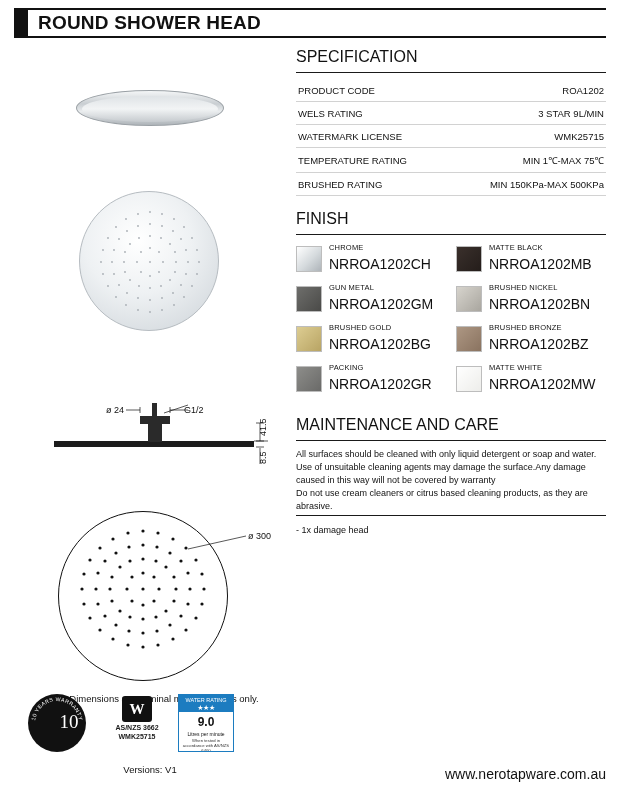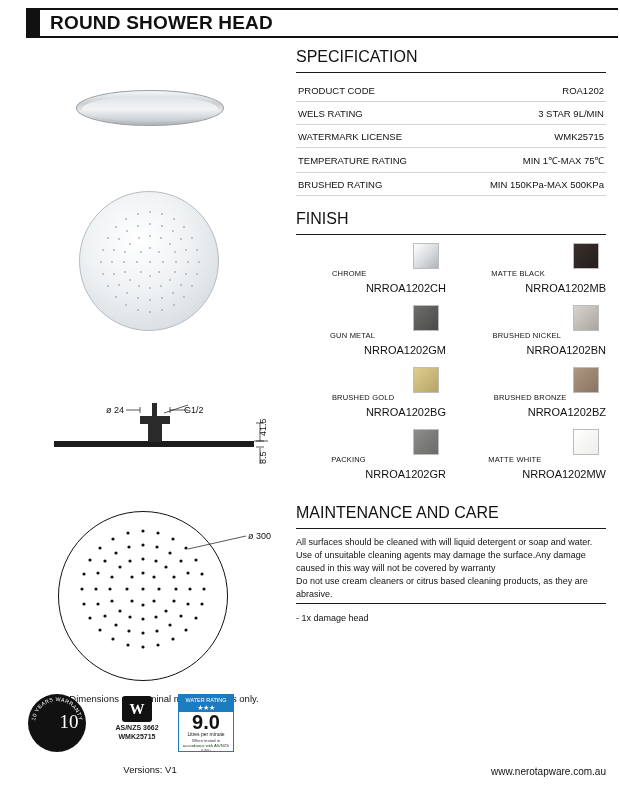--- a/index.html
+++ b/index.html
@@ -15,21 +15,21 @@
     overflow: hidden;
   }
   .page { position: relative; width: 620px; height: 796px; }
 
   
   .header {
     position: absolute; left: 14px; top: 8px;
     width: 592px; height: 30px;
     border-top: 2px solid #111;
     border-bottom: 2px solid #111;
-    display: flex; align-items: center; margin-left: 12px;
+    display: flex; align-items: center;
   }
   .header-swatch {
     width: 14px; height: 30px; background: #111;
     margin-right: 10px;
   }
   .header-title {
     font-size: 19px; font-weight: bold; letter-spacing: 0.2px;
     color: #111;
   }
 
@@ -123,21 +123,21 @@
   .badge-water {
     position: absolute; left: 158px; top: 0; width: 56px; height: 58px;
     border: 1px solid #1c7cc0; background: #fff; overflow: hidden;
   }
   .badge-water .top {
     height: 17px; background: #1c7cc0; color: #fff;
     font-size: 5.5px; text-align: center; line-height: 8px; padding-top: 1px;
   }
   .badge-water .stars { font-size: 7px; letter-spacing: -0.5px; }
   .badge-water .rating {
-    text-align: center; font-size: 20px; font-weight: bold; color: #111;
+    text-align: center; font-size: 12px; font-weight: bold; color: #111;
     line-height: 18px; margin-top: 1px;
   }
   .badge-water .unit { text-align: center; font-size: 5px; color: #111; line-height: 6px; }
   .badge-water .bot {
     font-size: 4.2px; text-align: center; color: #333; line-height: 5px; padding: 1px 2px;
   }
 
   .version {
     position: absolute; left: 14px; top: 764px; width: 272px;
     text-align: center; font-size: 9.5px; color: #111;
@@ -156,35 +156,35 @@
   .spec-table td {
     font-size: 9.5px; padding: 5.5px 2px; color: #111;
   }
   .spec-table tr { border-bottom: 1px solid #d2d2d2; }
   .spec-table td.val { text-align: right; }
 
   .finish-grid {
     display: grid; grid-template-columns: 1fr 1fr;
     gap: 9px 10px; margin-top: 8px;
   }
-  .finish-item { display: flex; align-items: flex-end; flex-direction: column; }
+  .finish-item { display: flex; align-items: center; }
   .sw {
     width: 26px; height: 26px; flex: 0 0 26px; margin-right: 7px;
     border: 1px solid #bdbdbd;
   }
   .f-txt { line-height: 1.35; }
   .f-name { font-size: 7.5px; color: #111; letter-spacing: 0.2px; }
-  .f-code { font-size: 11px; color: #111; margin-top: 2px; margin-left: 34px; }
+  .f-code { font-size: 14px; color: #111; margin-top: 2px; }
 
   .mc-body { font-size: 9px; line-height: 1.45; color: #111; margin-top: 7px; }
   .pk-body { font-size: 9px; color: #111; margin-top: 9px; }
 
   .footer {
     position: absolute; left: 296px; top: 766px; width: 310px;
-    text-align: right; font-size: 10px; color: #111;
+    text-align: right; font-size: 14px; color: #111;
   }
 </style>
 </head>
 <body>
 
 <div class="page">
 
   <div class="header">
     <div class="header-swatch"></div>
     <div class="header-title">ROUND SHOWER HEAD</div>
@@ -539,21 +539,21 @@
         <div class="f-txt">
           <div class="f-name">MATTE WHITE</div>
           <div class="f-code">NRROA1202MW</div>
         </div>
       </div>
     </div>
 
     <div class="sec-title" style="margin-top:22px">MAINTENANCE AND CARE</div>
     <hr class="rule">
     <div class="mc-body">
-      <div>All surfaces should be cleaned with will liquid detergent or soap and water.</div>
+      <div>All surfaces should be cleaned with only liquid detergent or soap and water.</div>
       <div>Use of unsuitable cleaning agents may damage the surface.Any damage caused in this way will not be covered by warranty</div>
       <div>Do not use cream cleaners or citrus based cleaning products, as they are abrasive.</div>
     </div>
 
     <hr class="rule">
     <div class="pk-body">
       <div>-  1x damage head</div>
     </div>
 
   </div>

